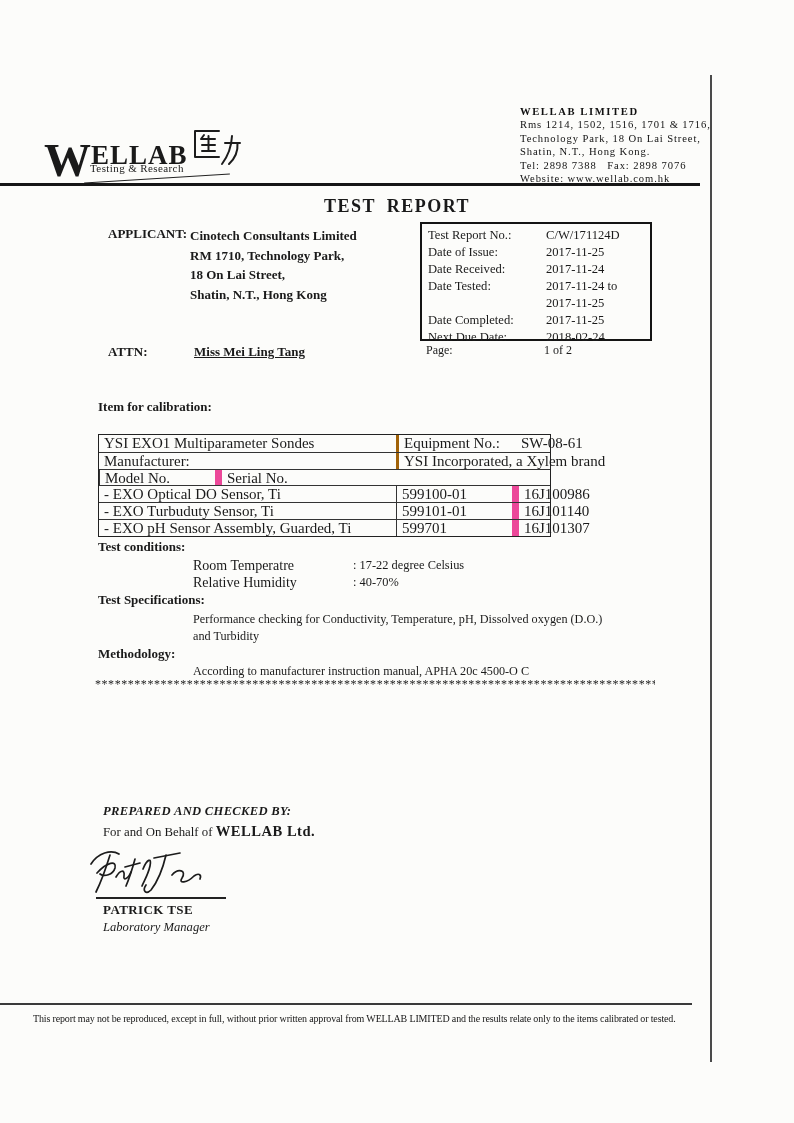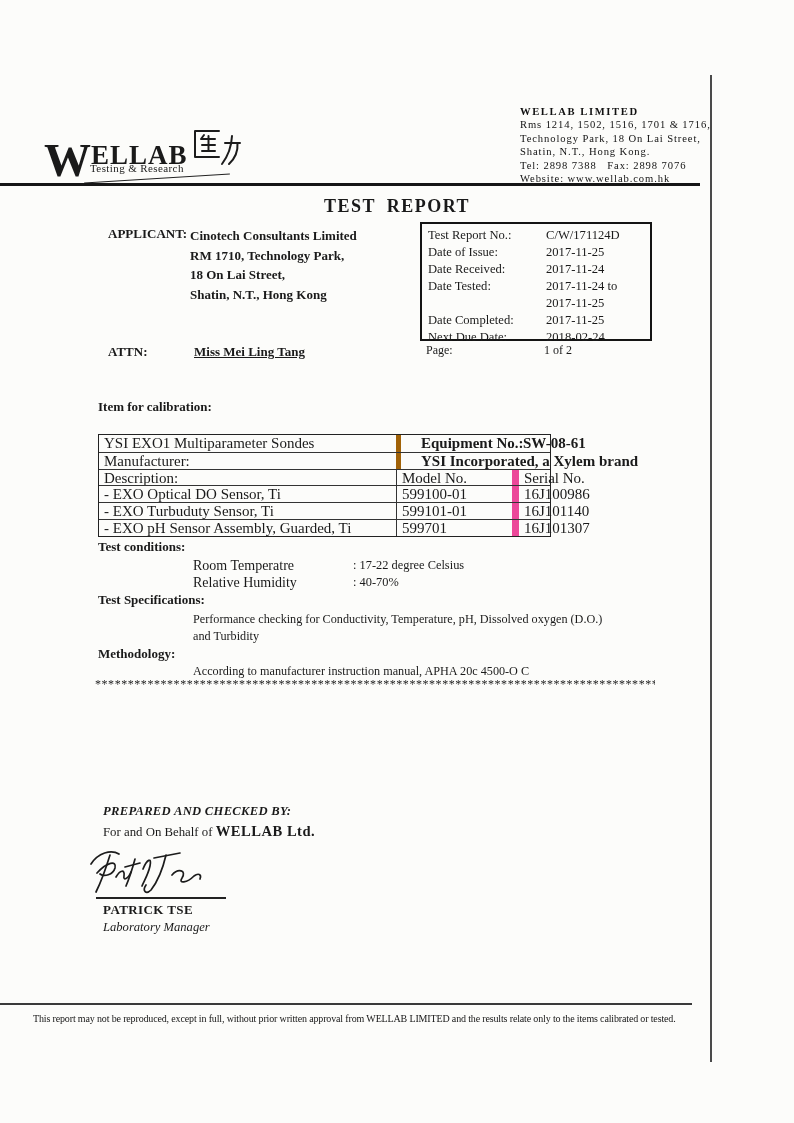--- a/index.html
+++ b/index.html
@@ -42,21 +42,21 @@
   .banner{left:96px;top:370px;width:557px;height:25px;box-sizing:border-box;border:2px solid #2a2a2a;box-shadow:0 1px 0 #777, inset 0 -1px 0 #999;
     font-family:"Liberation Sans", sans-serif;font-weight:bold;font-size:14.5px;text-align:center;line-height:21px;}
   .item-label{left:98px;top:399px;font-size:13px;font-weight:bold;}
   
   .eq-table{left:98px;top:414px;width:453px;border:1.5px solid #222;box-sizing:border-box;font-size:15px;margin-top:20px;}
   .eq-row{display:flex;height:16.8px;line-height:16.2px;border-top:1px solid #333;box-sizing:border-box;}
   .eq-row:first-child{border-top:none;}
   .eq-c1{width:297px;flex:none;padding-left:5px;box-sizing:border-box;overflow:hidden;white-space:nowrap;}
   .eq-c2{width:116px;flex:none;padding-left:5px;border-left:1px solid #333;box-sizing:border-box;overflow:hidden;white-space:nowrap;}
   .eq-c3{width:142px;flex:none;padding-left:5px;border-left:7px solid #ec4899;box-sizing:border-box;overflow:hidden;white-space:nowrap;}
-  .eq-merged{position:relative;width:258px;flex:none;padding-left:20px;border-left:5px solid #a16207;box-sizing:border-box;white-space:nowrap;font-weight:bold;}
+  .eq-merged{position:relative;width:258px;flex:none;padding-left:5px;border-left:3px solid #a16207;box-sizing:border-box;white-space:nowrap;}
   .eq-merged .mval{position:absolute;left:122px;top:0;}
   
   .sec-label{font-size:13px;font-weight:bold;}
   .cond-name{left:193px;font-size:14px;}
   .cond-val{left:345px;font-size:12.4px;margin-left:8px;}
   .body-text{font-size:12.2px;}
   .separator{left:95px;top:677px;width:560px;font-size:12px;letter-spacing:0.55px;white-space:nowrap;overflow:hidden;}
   
   .prepared{left:103px;top:804px;font-size:12.6px;font-weight:bold;font-style:italic;letter-spacing:0.3px;}
   .behalf{left:103px;top:823px;font-size:12.8px;}
@@ -151,21 +151,20 @@
       <span class="eq-merged">
         <span>Equipment No.:</span>
         <span class="mval">SW-08-61</span>
       </span>
     </div>
     <div class="eq-row">
       <span class="eq-c1">Manufacturer:</span>
       <span class="eq-merged">YSI Incorporated, a Xylem brand</span>
     </div>
     <div class="eq-row">
-      <span class="eq-c1">Description:</span>
       <span class="eq-c2">Model No.</span>
       <span class="eq-c3">Serial No.</span>
     </div>
     <div class="eq-row">
       <span class="eq-c1">- EXO Optical DO Sensor, Ti</span>
       <span class="eq-c2">599100-01</span>
       <span class="eq-c3">16J100986</span>
     </div>
     <div class="eq-row">
       <span class="eq-c1">- EXO Turbuduty Sensor, Ti</span>

